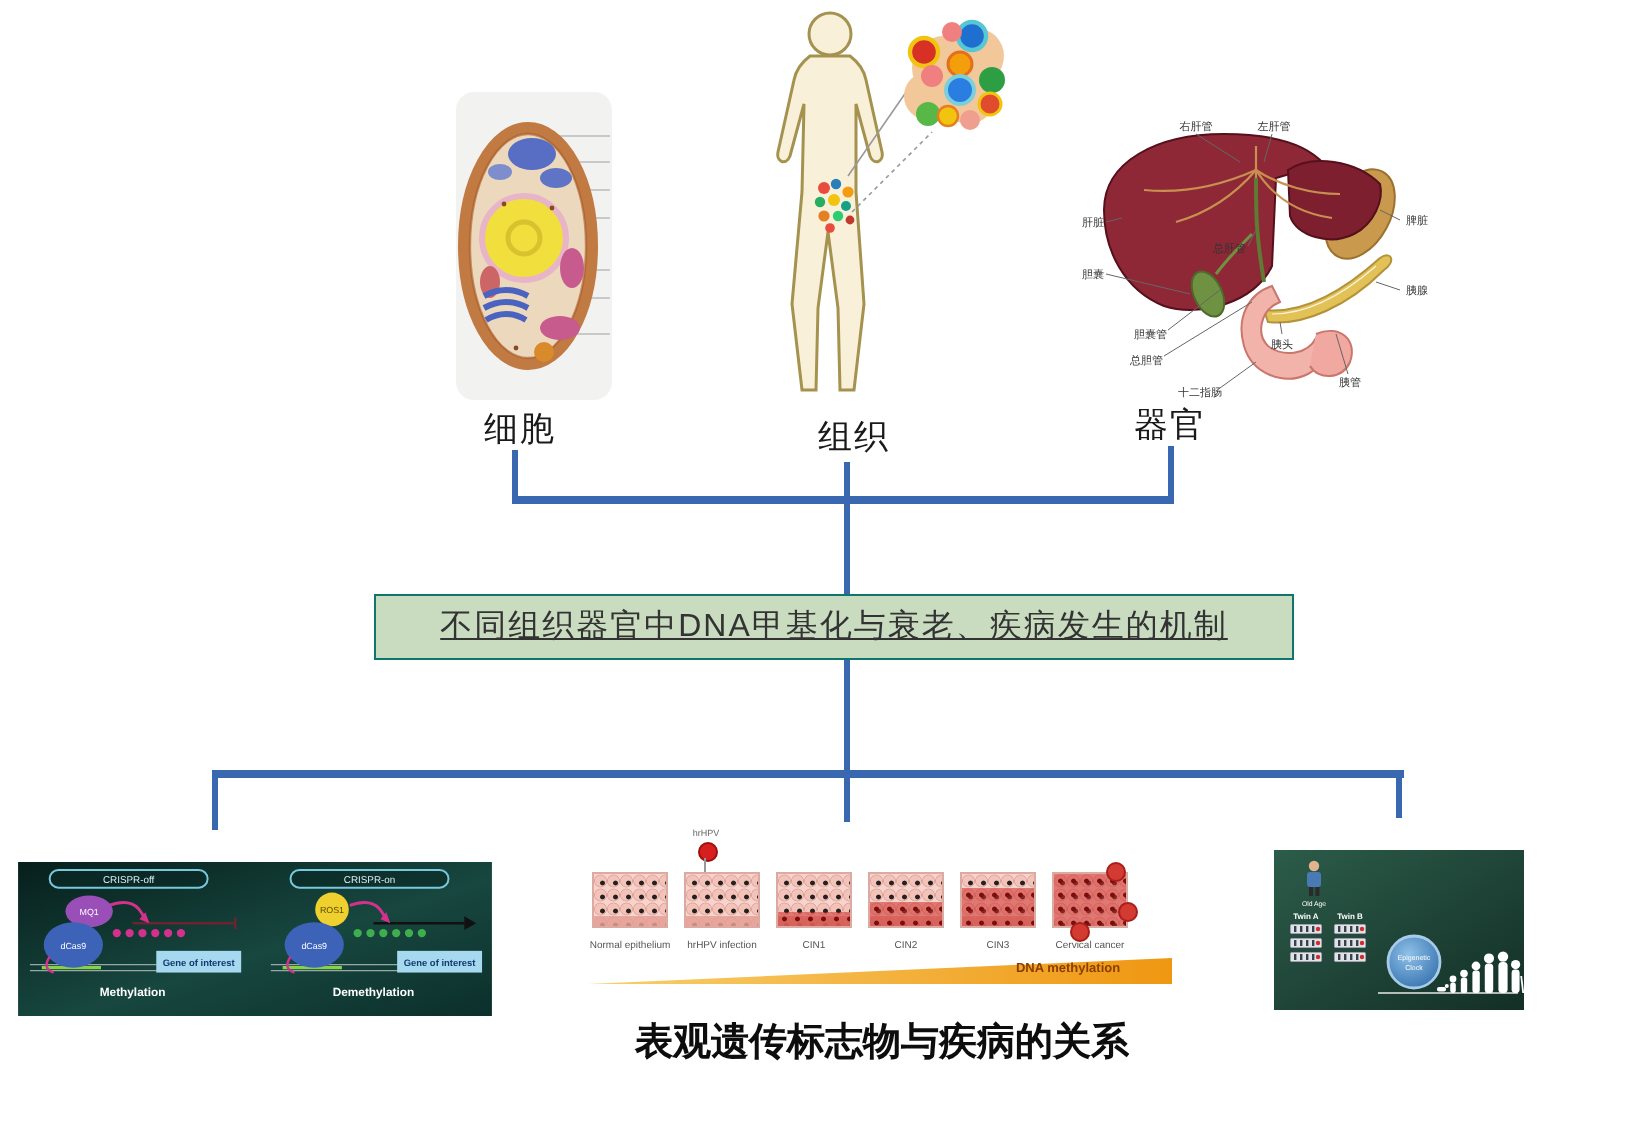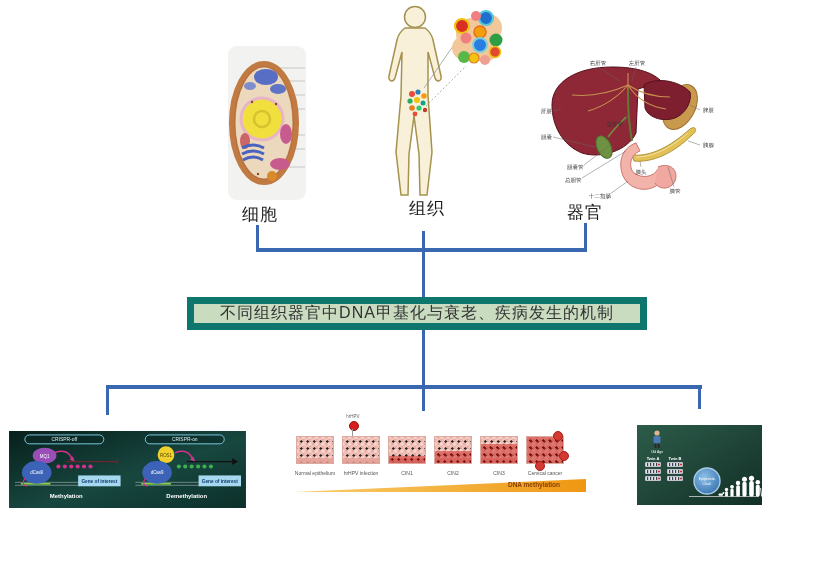--- a/index.html
+++ b/index.html
@@ -5,22 +5,22 @@
   html,body{margin:0;padding:0;background:#fff;}
   #stage{position:relative;width:823px;height:540px;background:#ffffff;overflow:hidden;
          font-family:"Liberation Sans",sans-serif;}
   .abs{position:absolute;}
   
   .tier-label{position:absolute;font-size:17px;color:#1a1a1a;text-align:center;letter-spacing:1px;}
   
   .conn{position:absolute;background:#3a68b0;}
   
   #banner{position:absolute;left:187px;top:297px;width:460px;height:33px;background:#c9dcc0;
-          border:7px solid #0f766e;box-sizing:border-box;display:flex;align-items:center;justify-content:center;
-          font-size:16px;color:#333;letter-spacing:1px;}
+          border:1px solid #0f766e;box-sizing:border-box;display:flex;align-items:center;justify-content:center;
+          font-size:16px;color:#333;letter-spacing:1px;text-decoration:underline;}
   
   .caption{position:absolute;font-family:"Liberation Serif",serif;font-weight:bold;color:#0d0d0d;text-align:center;}
   #cap1{left:0px;top:512px;width:256px;font-size:18px;}
   #cap2{left:288px;top:508px;width:306px;font-size:19px;}
   #cap3{left:608px;top:512px;width:214px;font-size:17px;line-height:21px;}
   
   #crispr-img{position:absolute;left:9px;top:431px;width:237px;height:77px;}
   
   #epi{position:absolute;left:290px;top:415px;width:304px;height:92px;}
   .epi-panel{position:absolute;top:21px;width:38px;height:28px;background-color:#f6d3cc;
@@ -169,21 +169,21 @@
       <text x="49" y="143">十二指肠</text>
       <text x="174" y="57" text-anchor="end">脾脏</text>
       <text x="174" y="92" text-anchor="end">胰腺</text>
       <text x="101" y="119" text-anchor="middle">胰头</text>
       <text x="135" y="138" text-anchor="middle">胰管</text>
       <text x="83" y="71" text-anchor="end">总肝管</text>
     </g>
   </svg>
 
   <div class="tier-label" style="left:230px;top:203px;width:60px">细胞</div>
-  <div class="tier-label" style="left:395px;top:197px;width:64px">组织</div>
+  <div class="tier-label" style="left:395px;top:207px;width:64px">组织</div>
   <div class="tier-label" style="left:553px;top:201px;width:64px">器官</div>
 
   <div class="conn" style="left:256px;top:225px;width:3px;height:23px"></div>
   <div class="conn" style="left:422px;top:231px;width:3px;height:17px"></div>
   <div class="conn" style="left:584px;top:223px;width:3px;height:25px"></div>
   <div class="conn" style="left:256px;top:248px;width:331px;height:4px"></div>
   <div class="conn" style="left:422px;top:252px;width:3px;height:45px"></div>
 
   <div id="banner">
     <span>不同组织器官中DNA甲基化与衰老、疾病发生的机制</span>
@@ -355,16 +355,17 @@
       <circle cx="107.5" cy="54.2" r="2.5"></circle>
         <rect x="105.4" y="56.8" width="4.2" height="14.7" rx="1.8"></rect>
       <circle cx="114.5" cy="53.3" r="2.6"></circle>
         <rect x="112.2" y="56" width="4.6" height="15.5" rx="1.9"></rect>
       <circle cx="120.8" cy="57.3" r="2.3"></circle>
         <rect x="118.8" y="59.7" width="4" height="11.8" rx="1.7"></rect>
       <line x1="123.6" y1="63" x2="124.6" y2="71.5" stroke="#fff" stroke-width="0.9"></line>
     </g>
   </svg>
 
+  <div id="cap2" class="caption">表观遗传标志物与疾病的关系</div>
   <div id="cap3" class="caption">
   </div>
 
 </div>
 
 </body></html>

